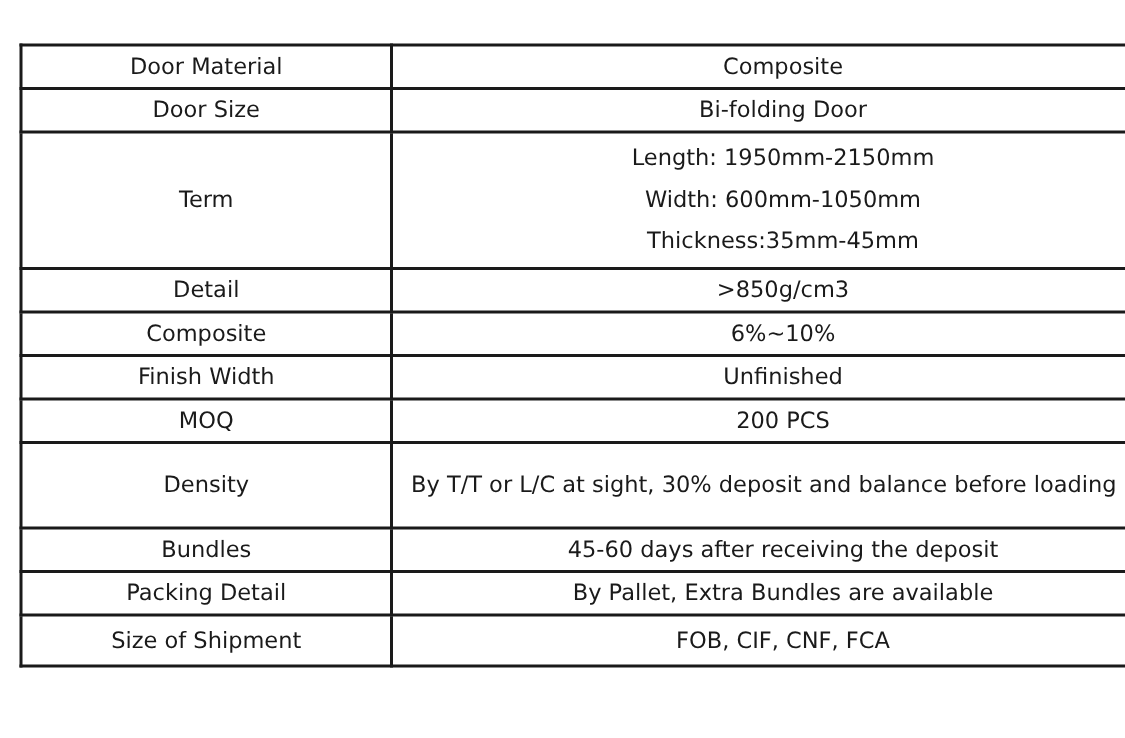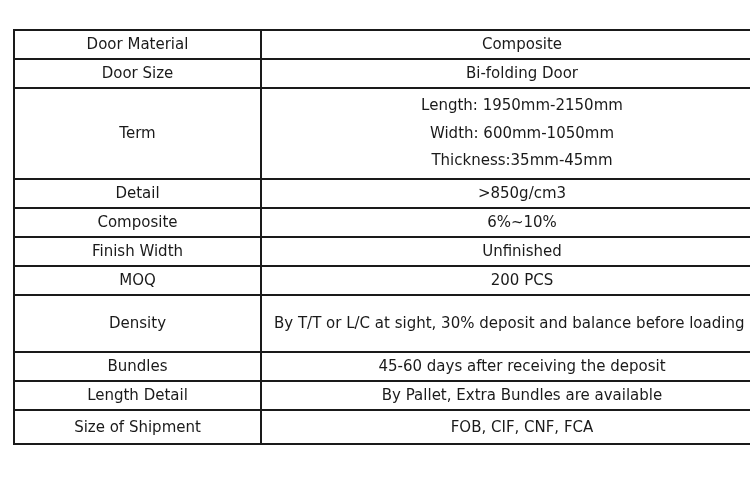--- a/index.html
+++ b/index.html
@@ -78,21 +78,21 @@
       </tr>
       <tr class="row-pay">
         <td class="label-cell">Density</td>
         <td class="value-cell align-left">By T/T or L/C at sight, 30% deposit and balance before loading</td>
       </tr>
       <tr class="row-std">
         <td class="label-cell">Bundles</td>
         <td class="value-cell">45-60 days after receiving the deposit</td>
       </tr>
       <tr class="row-std">
-        <td class="label-cell">Length Detail</td>
+        <td class="label-cell">Packing Detail</td>
         <td class="value-cell">By Pallet, Extra Bundles are available</td>
       </tr>
       <tr class="row-last">
         <td class="label-cell">Size of Shipment</td>
         <td class="value-cell">FOB, CIF, CNF, FCA</td>
       </tr>
     </tbody>
   </table>
 </div>
 

